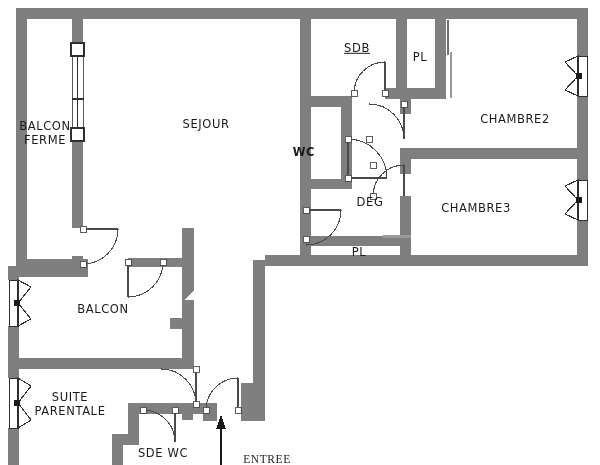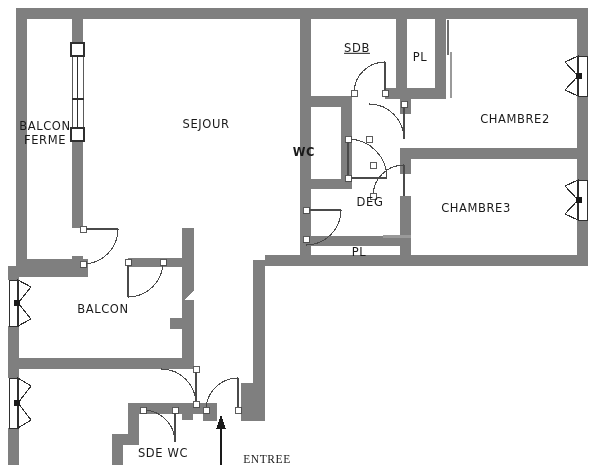--- a/index.html
+++ b/index.html
@@ -255,16 +255,18 @@
 FERME</div>
   <div class="room-label" style="left:206px; top:124px;">SEJOUR</div>
   <div class="room-label" style="left:357px; top:48px;text-decoration:underline;">SDB</div>
   <div class="room-label" style="left:420px; top:57px;">PL</div>
   <div class="room-label" style="left:515px; top:85px;margin-top:34px;">CHAMBRE2</div>
   <div class="room-label" style="left:304px; top:152px;font-weight:bold;">WC</div>
   <div class="room-label" style="left:370px; top:202px;">DEG</div>
   <div class="room-label" style="left:476px; top:208px;">CHAMBRE3</div>
   <div class="room-label" style="left:359px; top:252px;">PL</div>
   <div class="room-label" style="left:103px; top:309px;">BALCON</div>
+  <div class="room-label" style="left:70px;  top:404px;">SUITE
+PARENTALE</div>
   <div class="room-label" style="left:163px; top:453px;">SDE WC</div>
   <div class="room-label" style="left:267px; top:459px;font-family:Liberation Serif, serif;">ENTREE</div>
 
 </div>
 
 </body></html>

